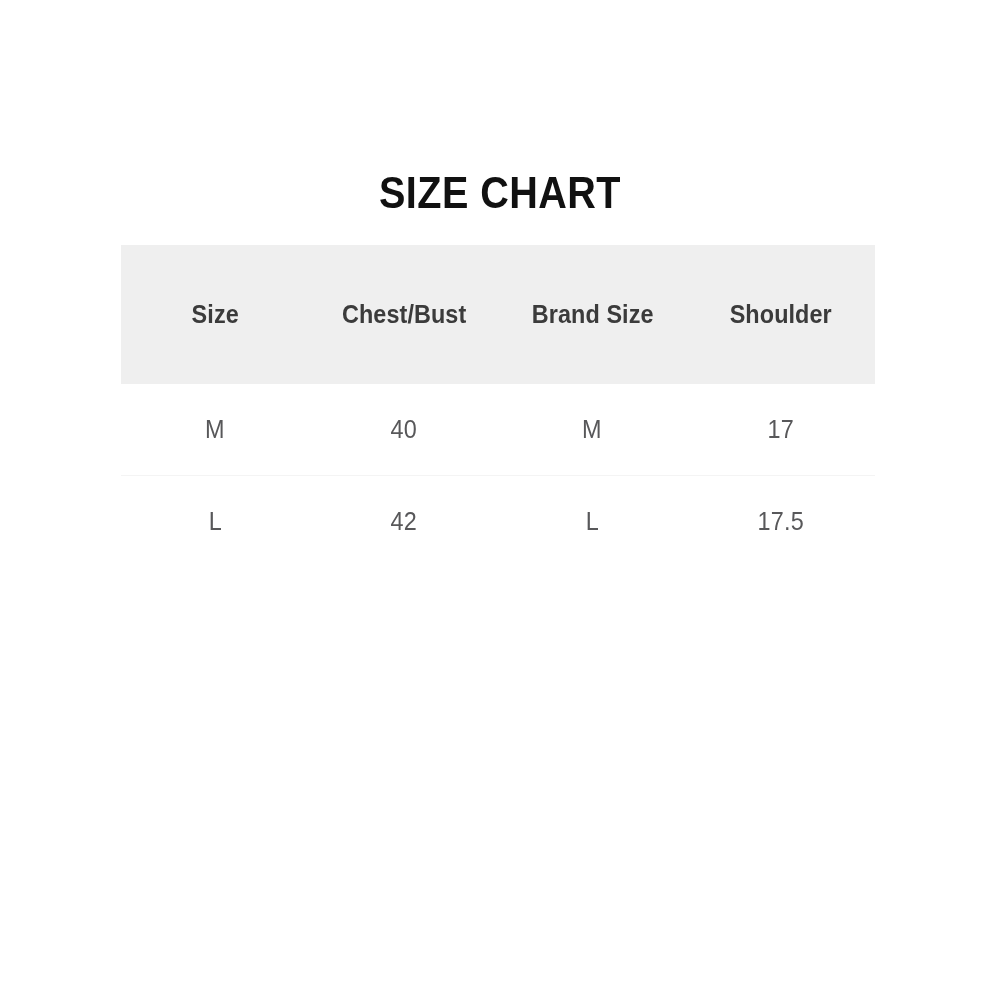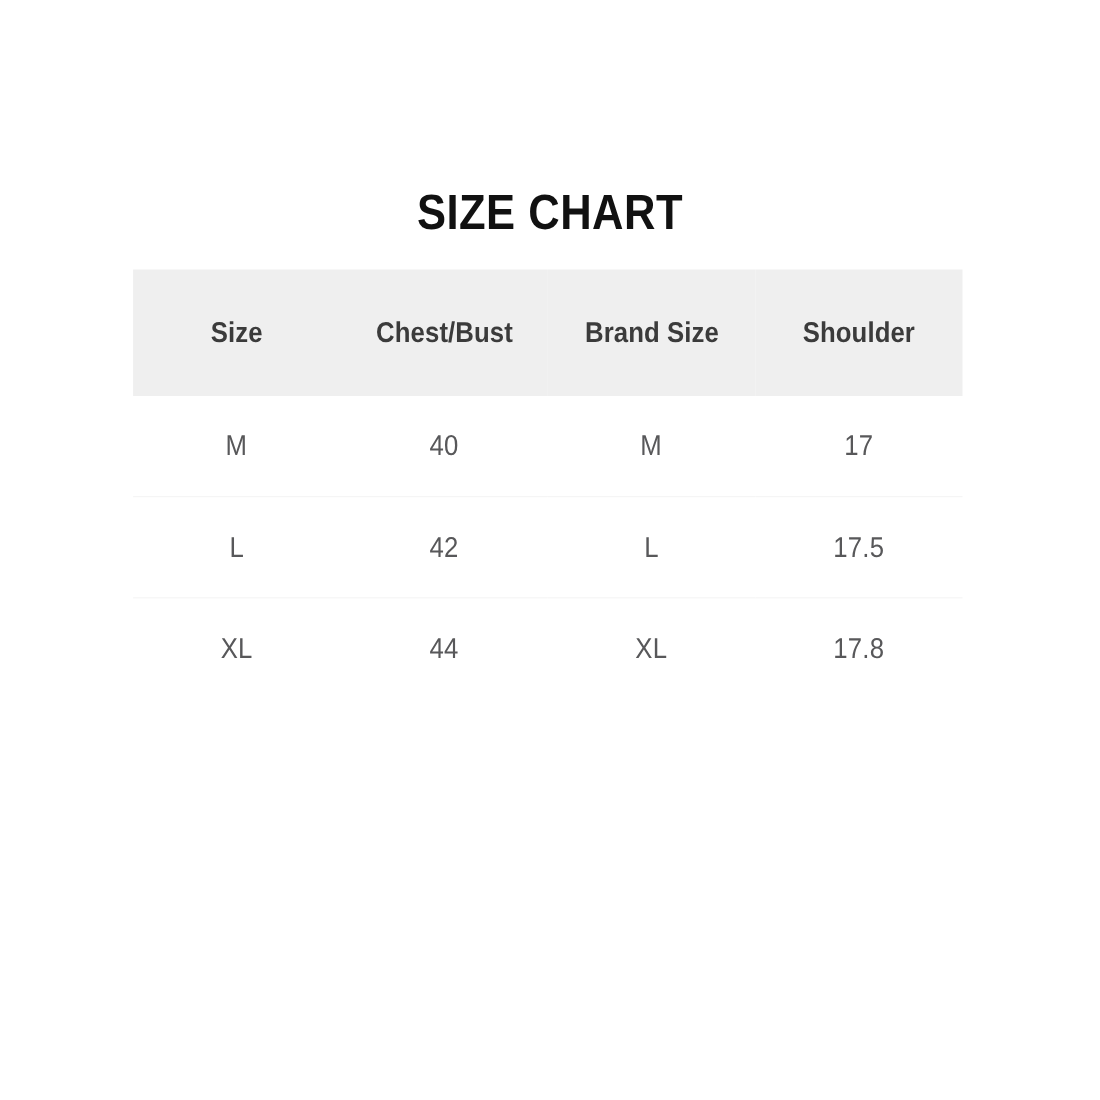--- a/index.html
+++ b/index.html
@@ -53,21 +53,21 @@
     width: 188.5px;
   }
 
   
   .size-table thead tr {
     background: #efefef;
   }
 
   .size-table thead th {
     height: 115px;
-    padding: 0;
+    padding: 12px;
     margin: 16px;
     text-align: center;
     vertical-align: middle;
     font-size: 26px;
     font-weight: 600;
     color: #3b3b3b;
     letter-spacing: 0.1px;
     border: none;
     white-space: nowrap;
   }
@@ -156,30 +156,16 @@
         <td>
           <span class="cell-inner">42</span>
         </td>
         <td>
           <span class="cell-inner">L</span>
         </td>
         <td>
           <span class="cell-inner">17.5</span>
         </td>
       </tr>
-      <tr>
-        <td>
-          <span class="cell-inner">XL</span>
-        </td>
-        <td>
-          <span class="cell-inner">44</span>
-        </td>
-        <td>
-          <span class="cell-inner">XL</span>
-        </td>
-        <td>
-          <span class="cell-inner">17.8</span>
-        </td>
-      </tr>
     </tbody>
   </table>
 
 </div>
 
 </body></html>

